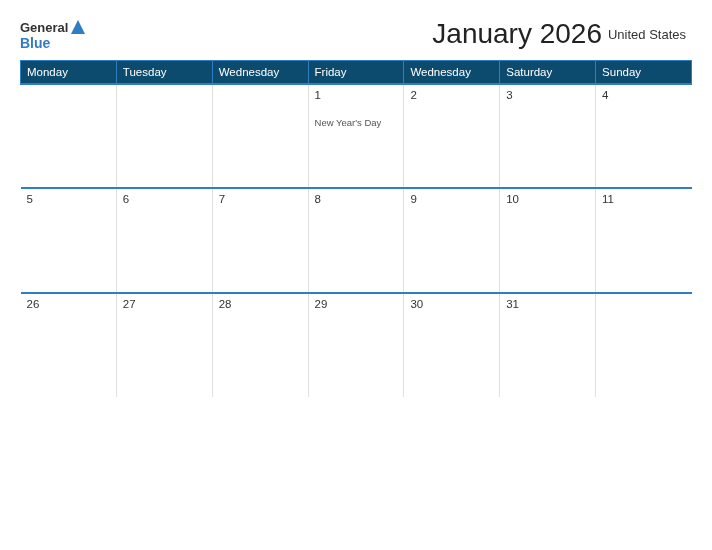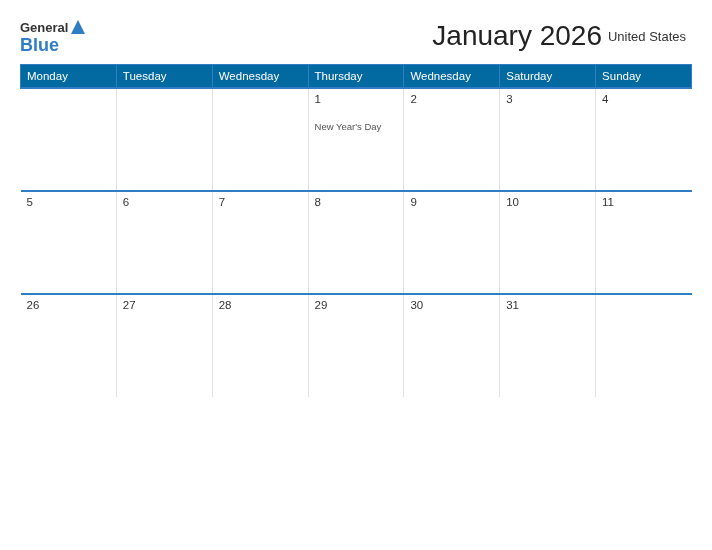--- a/index.html
+++ b/index.html
@@ -28,21 +28,21 @@
       align-items: center;
       gap: 0px;
     }
     .logo-text-general {
       font-size: 13px;
       font-weight: bold;
       color: #333;
       line-height: 1;
     }
     .logo-text-blue {
-      font-size: 18px;
+      font-size: 14px;
       font-weight: bold;
       color: #2e7dc5;
       line-height: 1;
     }
     .logo-icon {
       width: 18px;
       height: 18px;
       margin-left: 1px;
     }
     .logo-block {
@@ -67,21 +67,21 @@
       min-width: 90px;
       text-align: center;
     }
     .calendar-table {
       width: 100%;
       border-collapse: collapse;
       flex: 1;
       table-layout: fixed;
     }
     .calendar-table thead tr th {
-      background-color: #0369a1;
+      background-color: #0c4a6e;
       color: #fff;
       font-size: 11.5px;
       font-weight: normal;
       padding: 5px 6px;
       text-align: left;
       border: 1px solid #2e7dc5;
     }
     .calendar-table tbody tr {
       border-top: 2px solid #2e7dc5;
     }
@@ -136,21 +136,21 @@
     <h1 class="calendar-title">January 2026</h1>
     <div class="country-label">United States</div>
   </div>
 
   <table class="calendar-table">
     <thead>
       <tr>
       <th>Monday</th>
           <th>Tuesday</th>
           <th>Wednesday</th>
-          <th>Thursday</th>
+          <th>Friday</th>
           <th>Wednesday</th>
           <th>Saturday</th>
           <th>Sunday</th>
         </tr>
     </thead>
     <tbody id="calendar-body">
     <tr>
           <td class="empty-cell"></td>
           <td class="empty-cell"></td>
           <td class="empty-cell"></td>

